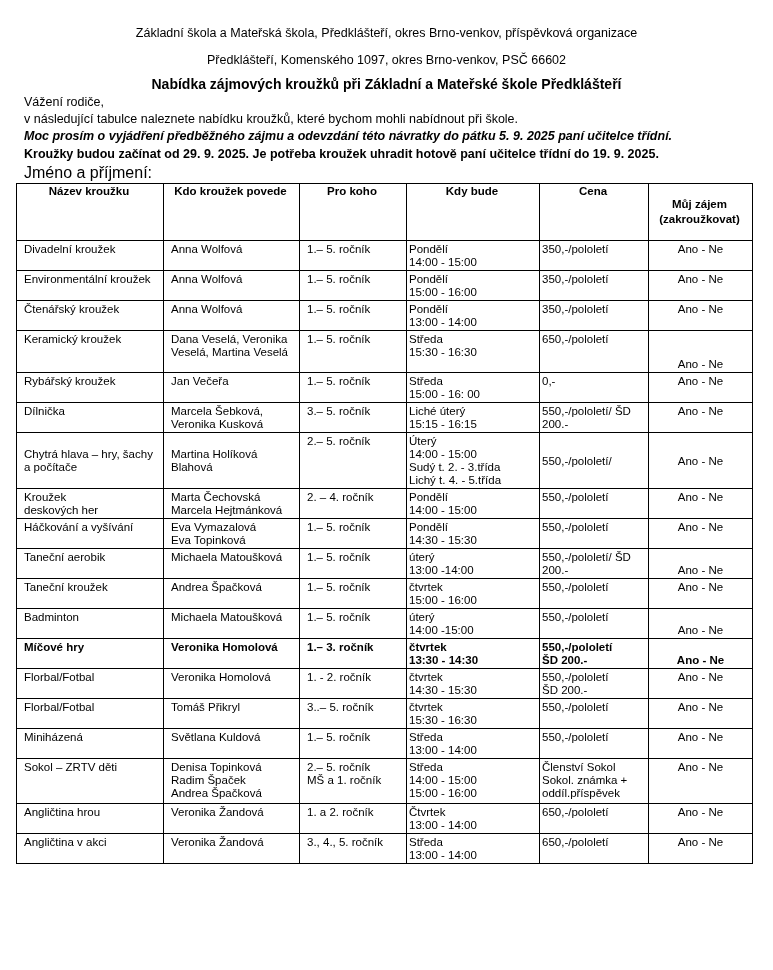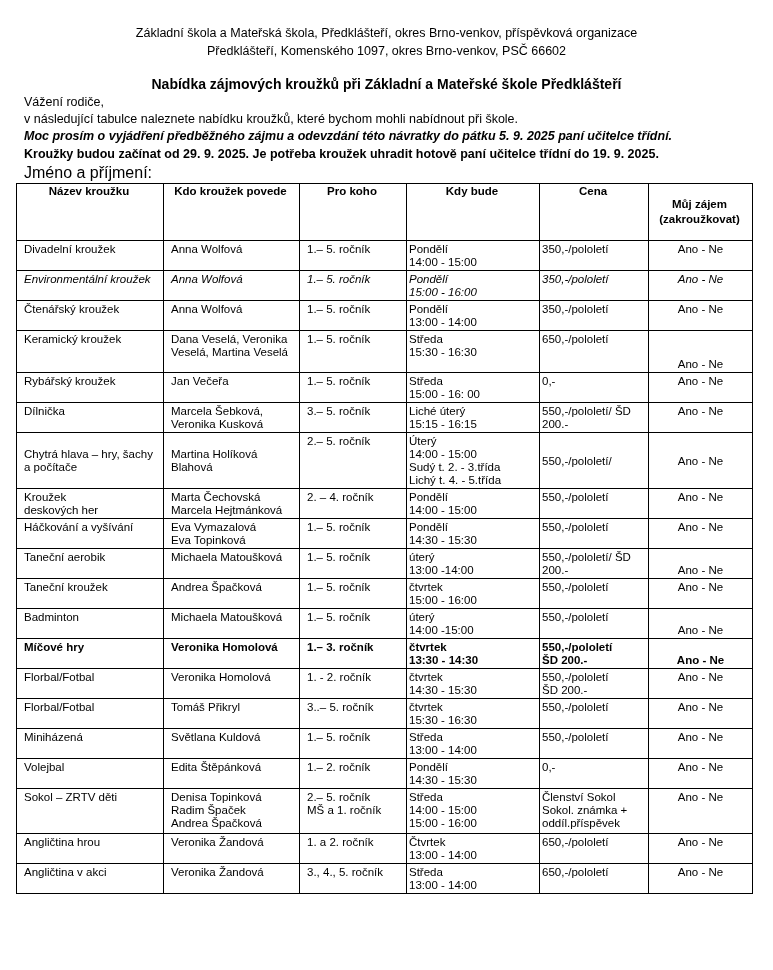--- a/index.html
+++ b/index.html
@@ -5,21 +5,21 @@
   html, body { margin: 0; padding: 0; background: #ffffff; }
   body {
     width: 773px; height: 970px; position: relative; overflow: hidden;
     font-family: "Liberation Sans", sans-serif; color: #000;
   }
   .hdr {
     position: absolute; left: 0; width: 773px; text-align: center;
     font-size: 12.5px; line-height: 15px;
   }
   #hdr1 { top: 26px; }
-  #hdr2 { top: 44px; }
+  #hdr2 { top: 53px; }
   #title {
     position: absolute; left: 0; width: 773px; top: 76px; text-align: center;
     font-size: 14px; font-weight: bold; line-height: 17px;
   }
   .intro { position: absolute; left: 24px; font-size: 12.5px; line-height: 15px; white-space: nowrap; }
   #greet { top: 95px; }
   #line1 { top: 112px; }
   #line2 { top: 129px; font-weight: bold; font-style: italic; }
   #line3 { top: 147px; font-weight: bold; }
   #namefield { position: absolute; left: 24px; top: 164px; font-size: 16px; line-height: 18px; }
@@ -79,21 +79,21 @@
   <tbody id="tbody">
       <tr style="height: 28px;">
         <td>Divadelní kroužek</td>
         <td>Anna Wolfová</td>
         <td>1.– 5. ročník</td>
         <td class="center">Pondělí
 14:00 - 15:00</td>
         <td class="center">350,-/pololetí</td>
         <td class="ans">Ano - Ne</td>
       </tr>
-      <tr style="height: 29px; font-style: italic;">
+      <tr style="height: 29px;">
         <td>Environmentální kroužek</td>
         <td>Anna Wolfová</td>
         <td>1.– 5. ročník</td>
         <td class="center">Pondělí
 15:00 - 16:00</td>
         <td class="center">350,-/pololetí</td>
         <td class="ans">Ano - Ne</td>
       </tr>
       <tr style="height: 28px;">
         <td>Čtenářský kroužek</td>
@@ -225,29 +225,20 @@
       </tr>
       <tr style="height: 29px;">
         <td>Miniházená</td>
         <td>Světlana Kuldová</td>
         <td>1.– 5. ročník</td>
         <td class="center">Středa
 13:00 - 14:00</td>
         <td class="center">550,-/pololetí</td>
         <td class="ans">Ano - Ne</td>
       </tr>
-      <tr style="height: 29px;">
-        <td>Volejbal</td>
-        <td>Edita Štěpánková</td>
-        <td>1.– 2. ročník</td>
-        <td class="center">Pondělí
-14:30 - 15:30</td>
-        <td class="center">0,-</td>
-        <td class="ans">Ano - Ne</td>
-      </tr>
       <tr style="height: 45px; padding-left: 40px;">
         <td>Sokol – ZRTV děti</td>
         <td>Denisa Topinková
 Radim Špaček
 Andrea Špačková</td>
         <td>2.– 5. ročník
 MŠ a 1. ročník</td>
         <td class="center">Středa
 14:00 - 15:00
 15:00 - 16:00</td>

